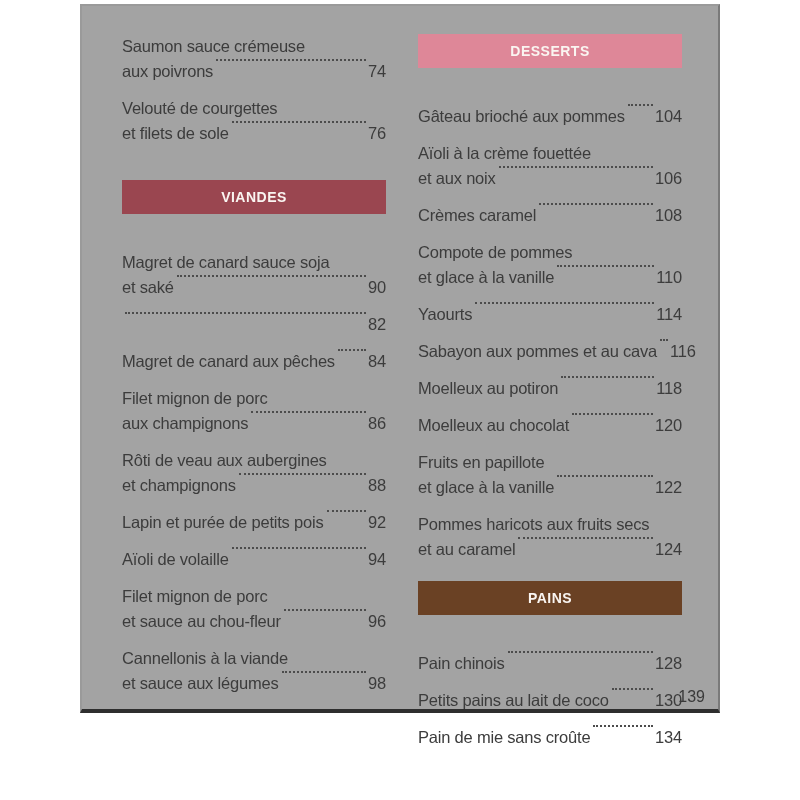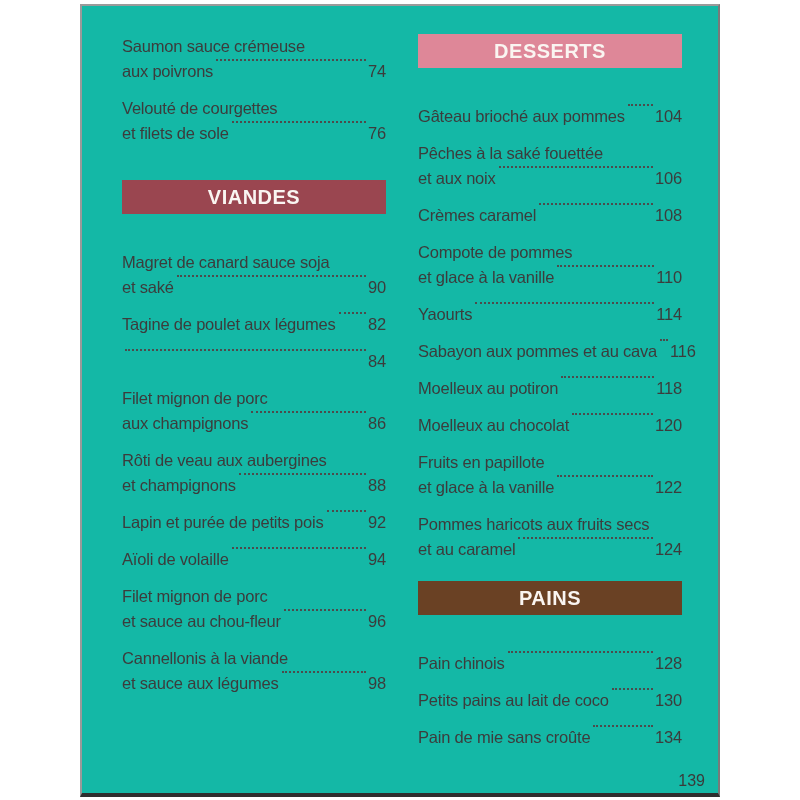--- a/index.html
+++ b/index.html
@@ -4,41 +4,41 @@
 <style>
   * { margin: 0; padding: 0; box-sizing: border-box; }
   html, body {
     width: 800px; height: 800px;
     background: #ffffff;
     font-family: "Liberation Sans", sans-serif;
   }
   .scan-page {
     position: absolute;
     left: 80px; top: 4px;
-    width: 640px; height: 793px;
-    background: #14b8a6;
+    width: 640px; height: 709px;
+    background: #a3a3a3;
     border-top: 2px solid #9a9a9a;
     border-left: 2px solid #9a9a9a;
     border-right: 2px solid #7a7a7a;
     border-bottom: 4px solid #2e2e2e;
   }
   .columns {
     display: flex;
     padding: 28px 36px 0 40px;
     gap: 32px;
   }
   .col { width: 264px; flex: 0 0 264px; }
 
   .section-header {
     height: 34px;
     line-height: 34px;
     text-align: center;
     color: #faf5f1;
     font-weight: bold;
-    font-size: 20px;
+    font-size: 14px;
     letter-spacing: 0.5px;
     margin: 34px 0 36px 0;
   }
   #col-left .section-header { }
   #col-right .section-header:first-child { margin-top: 0; }
 
   .entry {
     margin-bottom: 12px;
     font-size: 16.5px;
     letter-spacing: -0.2px;
@@ -90,27 +90,27 @@
         <div class="entry">
           <div class="entry-line">Magret de canard sauce soja</div>
           <div class="entry-row">
             <span class="entry-text">et saké</span>
             <span class="leader"></span>
             <span class="pagenum">90</span>
           </div>
         </div>
         <div class="entry">
           <div class="entry-row">
-            <span class="entry-text">Tagine de poulet aux légumes</span>
             <span class="leader"></span>
             <span class="pagenum">82</span>
           </div>
         </div>
         <div class="entry">
           <div class="entry-row">
+            <span class="entry-text">Magret de canard aux pêches</span>
             <span class="leader"></span>
             <span class="pagenum">84</span>
           </div>
         </div>
         <div class="entry">
           <div class="entry-line">Filet mignon de porc</div>
           <div class="entry-row">
             <span class="entry-text">aux champignons</span>
             <span class="leader"></span>
             <span class="pagenum">86</span>
@@ -158,21 +158,21 @@
     <div class="col" id="col-right">
         <div class="section-header" style="background: rgb(222, 135, 152);">DESSERTS</div>
         <div class="entry">
           <div class="entry-row">
             <span class="entry-text">Gâteau brioché aux pommes</span>
             <span class="leader"></span>
             <span class="pagenum">104</span>
           </div>
         </div>
         <div class="entry">
-          <div class="entry-line">Pêches à la saké fouettée</div>
+          <div class="entry-line">Aïoli à la crème fouettée</div>
           <div class="entry-row">
             <span class="entry-text">et aux noix</span>
             <span class="leader"></span>
             <span class="pagenum">106</span>
           </div>
         </div>
         <div class="entry">
           <div class="entry-row">
             <span class="entry-text">Crèmes caramel</span>
             <span class="leader"></span>

